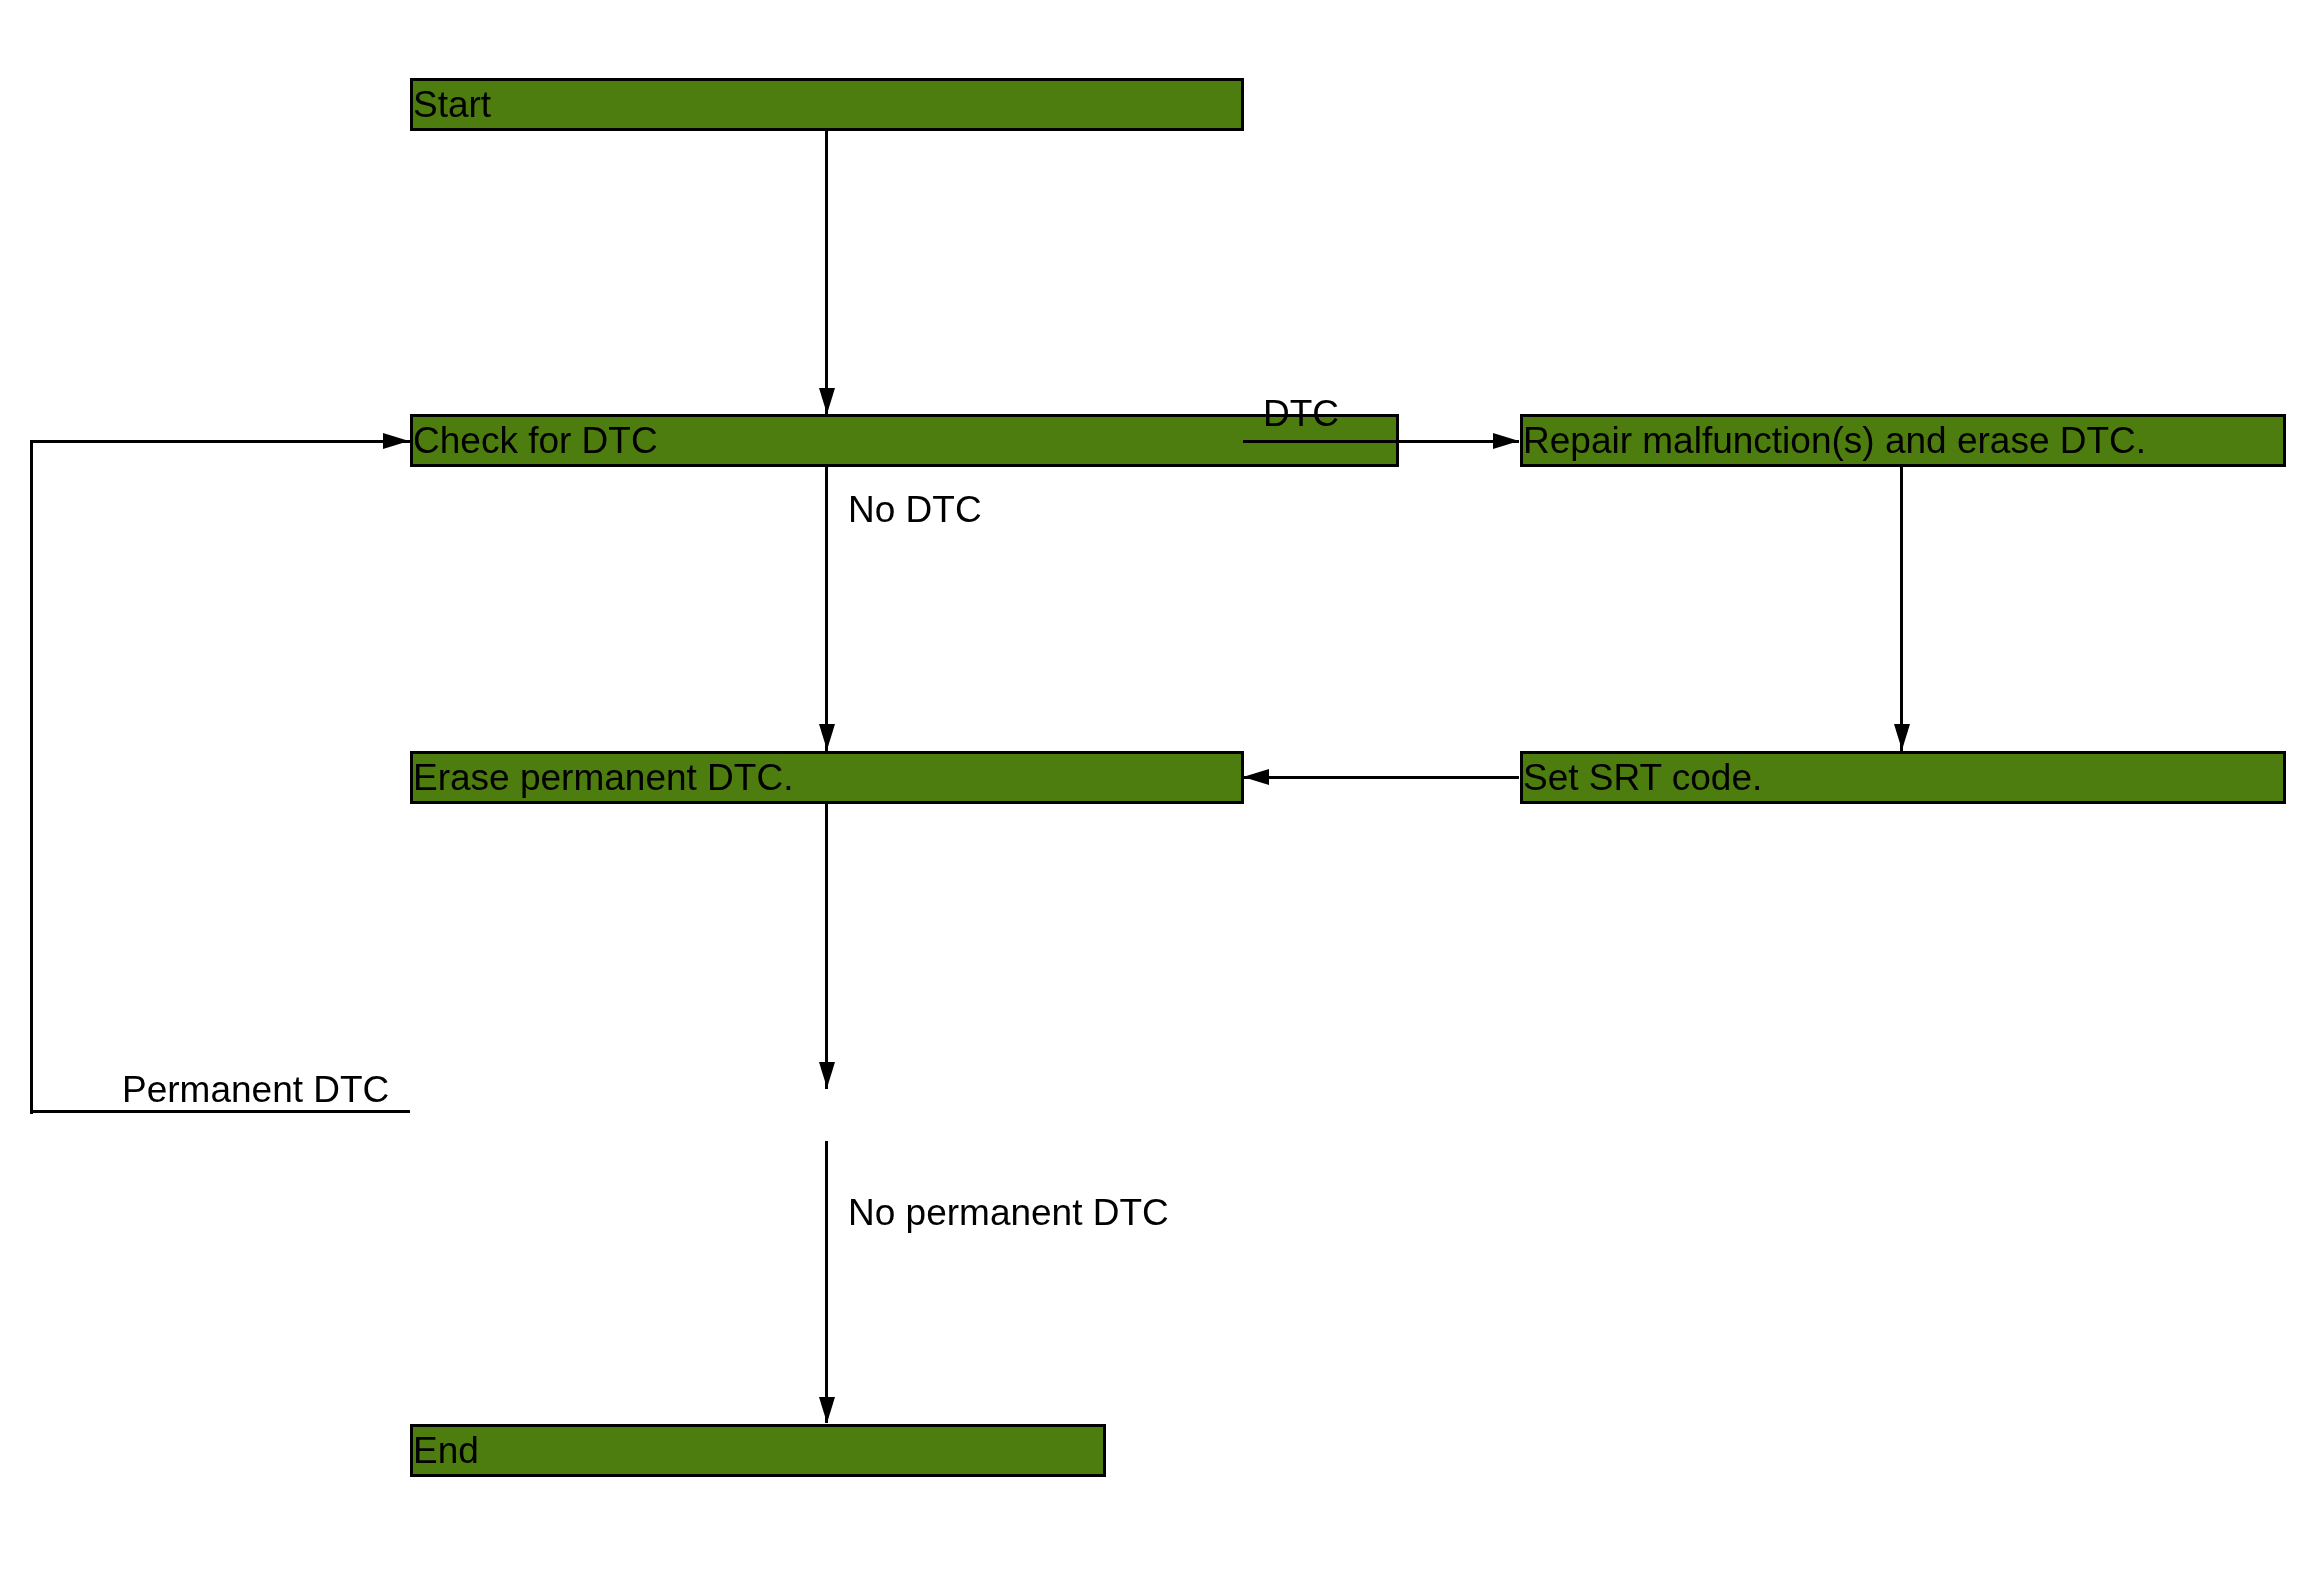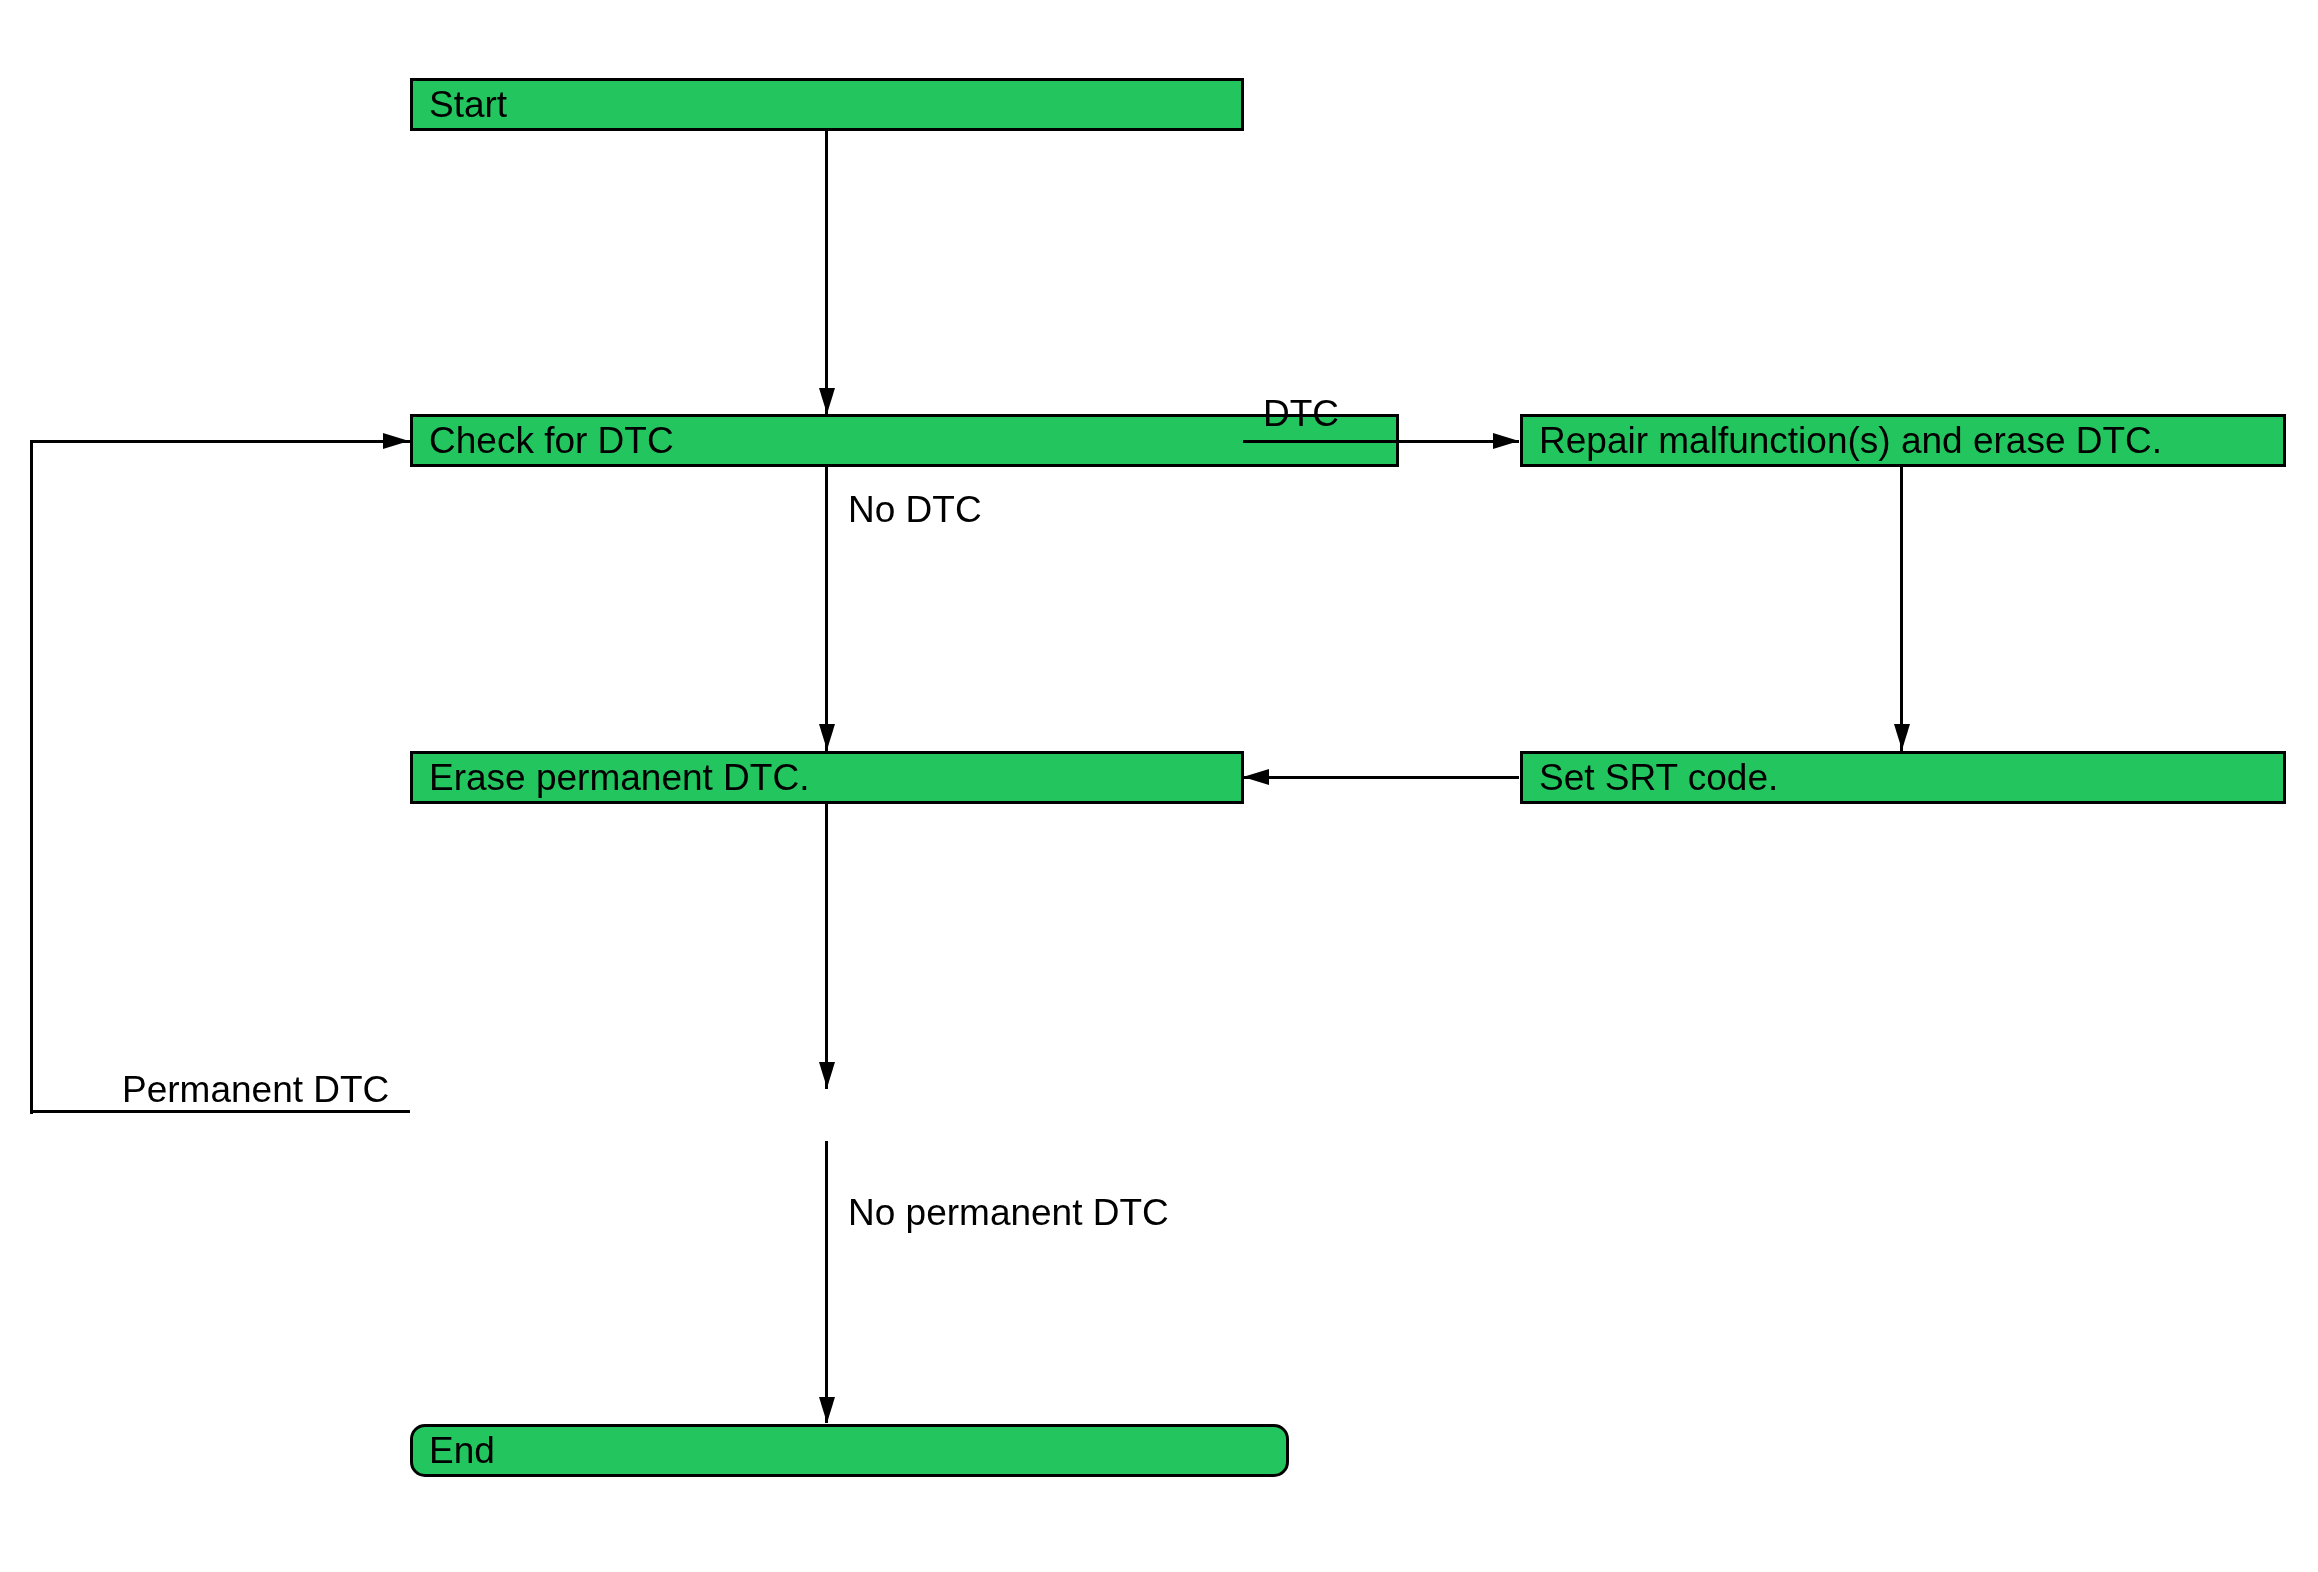--- a/index.html
+++ b/index.html
@@ -15,25 +15,24 @@
   .canvas {
     position: relative;
     width: 2319px;
     height: 1573px;
     background: #ffffff;
   }
   .node {
     position: absolute;
     box-sizing: border-box;
     height: 53px;
-    background: #22c55e;
+    background: #4d7c0f;
     border: 3.4px solid #000000;
     display: flex;
     align-items: center;
-    padding-left: 16px;
     font-size: 37px;
     line-height: 1;
     white-space: nowrap;
   }
   .line {
     position: absolute;
     background: #000000;
   }
   .arrow {
     position: absolute;
@@ -61,21 +60,21 @@
     line-height: 1.15;
     white-space: nowrap;
   }
   
   .n-start        { left: 410px;  top: 78px;  width: 834px; }
   .n-check-dtc    { left: 410px;  top: 414px;  width: 989px; }
   .n-repair       { left: 1520px; top: 414px;  width: 766px; }
   .n-erase-perm   { left: 410px;  top: 751px; width: 834px; }
   .n-set-srt      { left: 1520px; top: 751px; width: 766px; }
   .n-check-perm   { left: 410px;  top: 1088px; width: 834px; }
-  .n-end          { left: 410px;  top: 1424px; width: 879px; border-radius: 15px; }
+  .n-end          { left: 410px;  top: 1424px; width: 696px; }
   
   .l-start-check    { left: 825px; top: 131px;  width: 3.4px;   height: 284px; }
   .l-check-repair   { left: 1243px; top: 440px;  width: 276px; height: 3.4px; }
   .l-repair-srt     { left: 1900px; top: 467px;  width: 3.4px;   height: 284px; }
   .l-srt-erase      { left: 1243px; top: 776px; width: 276px; height: 3.4px; }
   .l-check-erase    { left: 825px; top: 467px;  width: 3.4px;   height: 284px; }
   .l-erase-checkp   { left: 825px; top: 804px; width: 3.4px;   height: 285px; }
   .l-checkp-end     { left: 825px; top: 1141px; width: 3.4px;   height: 282px; }
   .l-loop-bottom    { left: 30px;   top: 1110px; width: 380px; height: 3.4px; }
   .l-loop-vert      { left: 30px;   top: 440px;  width: 3.4px;   height: 674px; }

